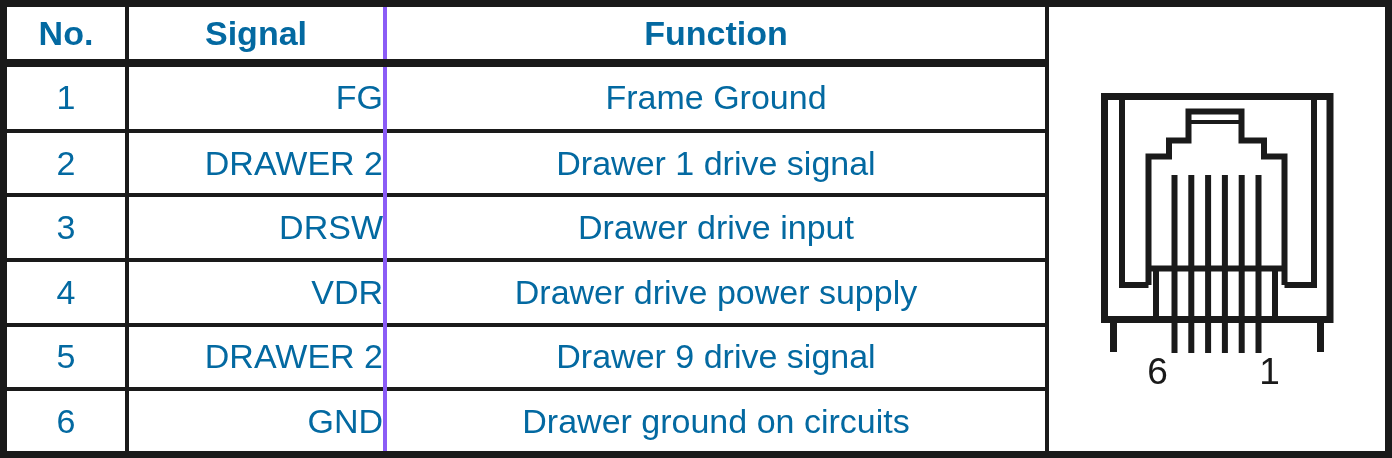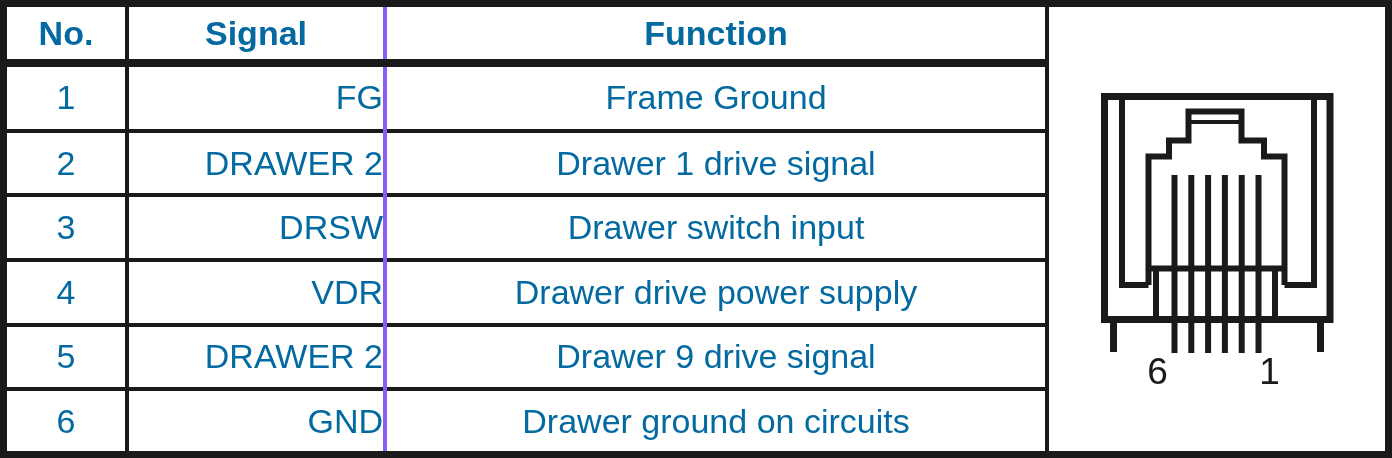--- a/index.html
+++ b/index.html
@@ -98,21 +98,21 @@
             <td class="cell-fn">Frame Ground</td>
           </tr>
           <tr>
             <td class="cell-no">2</td>
             <td class="cell-sig">DRAWER 2</td>
             <td class="cell-fn">Drawer 1 drive signal</td>
           </tr>
           <tr>
             <td class="cell-no">3</td>
             <td class="cell-sig">DRSW</td>
-            <td class="cell-fn">Drawer switch input</td>
+            <td class="cell-fn">Drawer drive input</td>
           </tr>
           <tr>
             <td class="cell-no">4</td>
             <td class="cell-sig">VDR</td>
             <td class="cell-fn">Drawer drive power supply</td>
           </tr>
           <tr>
             <td class="cell-no">5</td>
             <td class="cell-sig">DRAWER 2</td>
             <td class="cell-fn">Drawer 9 drive signal</td>

